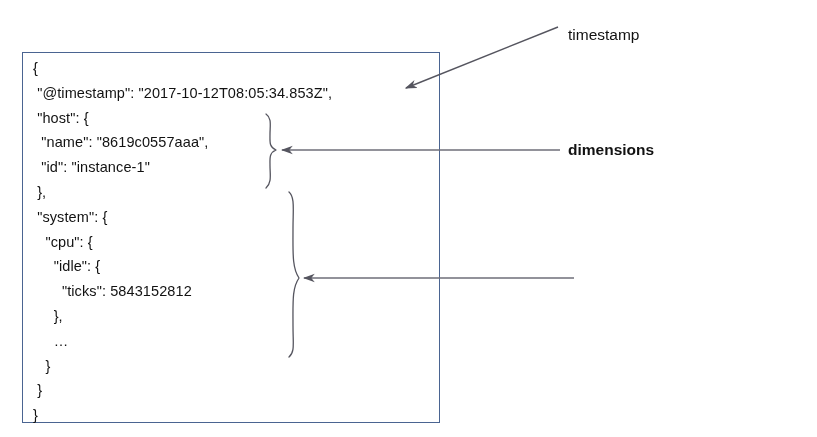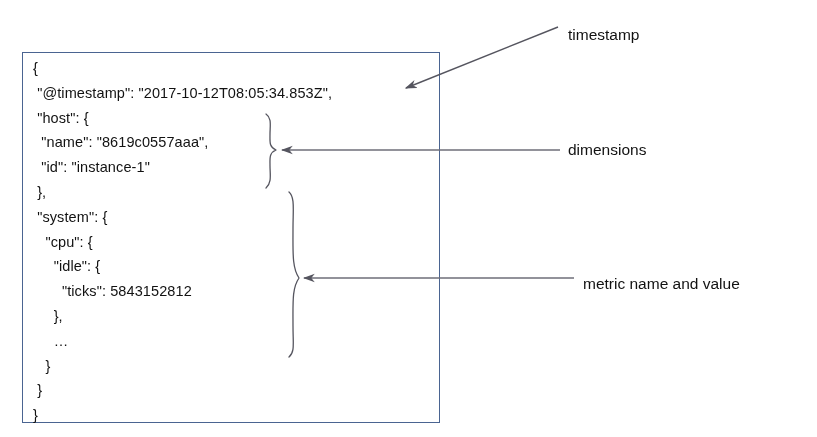--- a/index.html
+++ b/index.html
@@ -56,21 +56,21 @@
   
   .annot-label {
     position: absolute;
     font-family: "Liberation Sans", sans-serif;
     font-size: 15.5px;
     color: #121212;
     white-space: nowrap;
     line-height: 1;
   }
   #label-timestamp { left: 568px; top: 27px; text-align: center; }
-  #label-dimensions { left: 568px; top: 142px; }
+  #label-dimensions { left: 568px; top: 142px; font-weight: bold; }
   #label-metric { left: 583px; top: 276px; }
 
   
   #overlay {
     position: absolute;
     left: 0;
     top: 0;
     width: 817px;
     height: 437px;
     pointer-events: none;
@@ -109,15 +109,14 @@
 
     <line x1="560" y1="150" x2="282" y2="150" stroke="#6e6e78" stroke-width="1.35" marker-end="url(#arrowhead)"></line>
 
     <line x1="574" y1="278" x2="304" y2="278" stroke="#6e6e78" stroke-width="1.35" marker-end="url(#arrowhead)"></line>
   </svg>
 
   <div class="annot-label" id="label-timestamp">timestamp</div>
 
   <div class="annot-label" id="label-dimensions">dimensions</div>
 
-  <div class="annot-label" id="label-metric">metric name and value</div>
 
 </div>
 
 </body></html>

